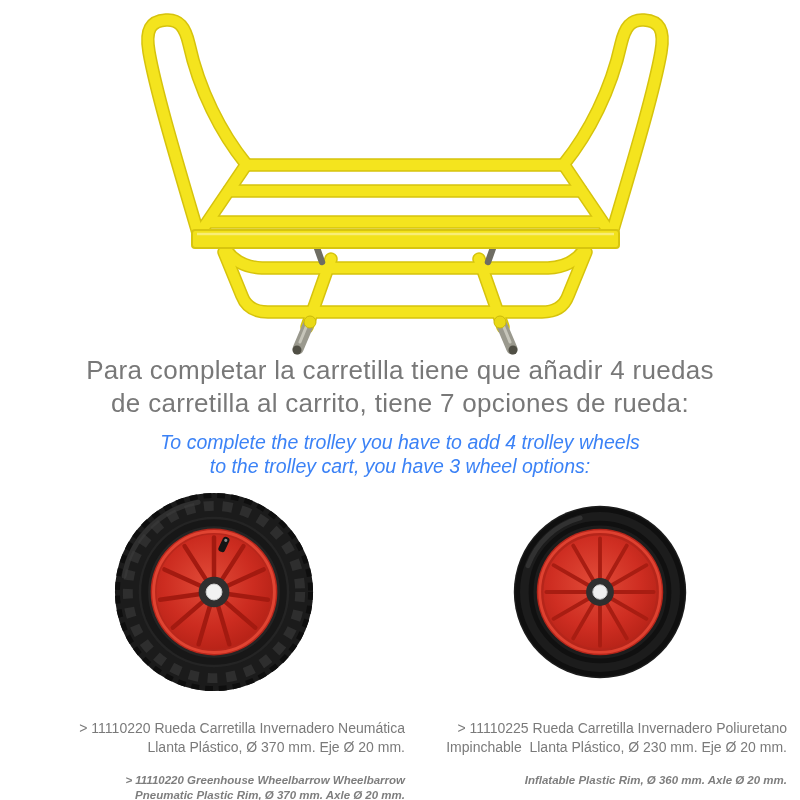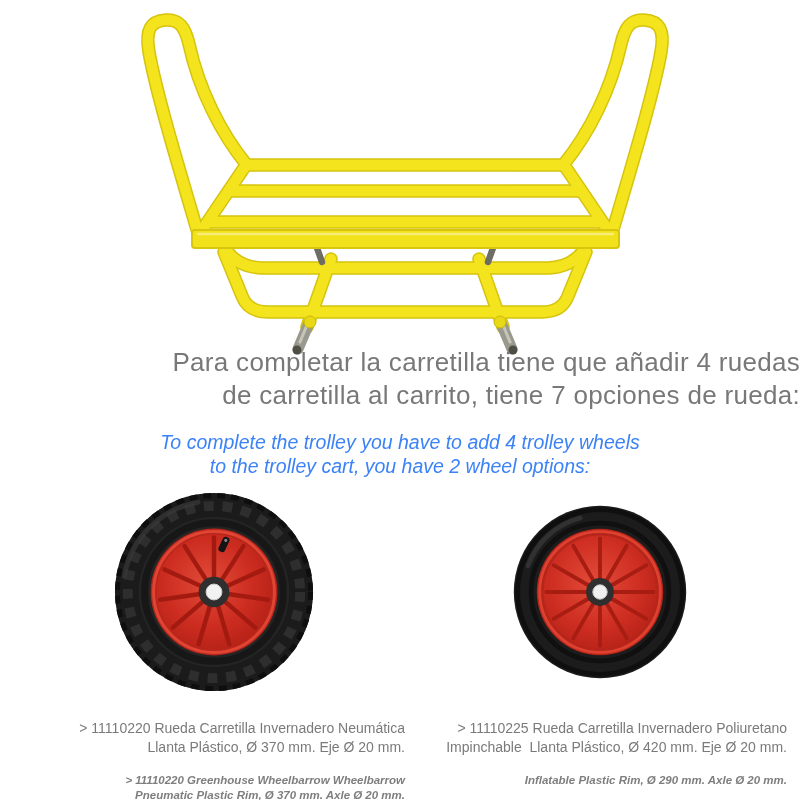--- a/index.html
+++ b/index.html
@@ -2,21 +2,21 @@
 <html><head>
 <meta charset="utf-8">
 <style>
   html,body{margin:0;padding:0;background:#ffffff;}
   .canvas{
     position:relative;width:800px;height:800px;background:#ffffff;
     font-family:"Liberation Sans",sans-serif;overflow:hidden;
   }
   .trolley-svg{position:absolute;left:0;top:0;width:800px;height:360px;}
   .headline{
-    position:absolute;top:346px;left:0;width:800px;text-align:right;
+    position:absolute;top:354px;left:0;width:800px;text-align:center;
     font-size:26px;line-height:33px;color:#787878;letter-spacing:0.3px;font-weight:400;
   }
   .subheadline{
     position:absolute;top:430px;left:0;width:800px;text-align:center;
     font-size:19.5px;line-height:24px;color:#3b82f6;font-style:italic;
   }
   .wheel-left{position:absolute;left:110px;top:488px;width:208px;height:208px;}
   .wheel-right{position:absolute;left:509px;top:501px;width:182px;height:182px;}
   .caption{position:absolute;top:719px;width:385px;text-align:right;color:#7a7a7a;}
   .caption-left{left:20px;}
@@ -78,21 +78,21 @@
     <path d="M 197 234 L 614 234" stroke="#f9f08f" stroke-width="2.5" opacity="0.8" fill="none"></path>
   </svg>
 
   <div class="headline">
     <div>Para completar la carretilla tiene que añadir 4 ruedas</div>
     <div>de carretilla al carrito, tiene 7 opciones de rueda:</div>
   </div>
 
   <div class="subheadline">
     <div>To complete the trolley you have to add 4 trolley wheels</div>
-    <div>to the trolley cart, you have 2 wheel options:</div>
+    <div>to the trolley cart, you have 3 wheel options:</div>
   </div>
 
   <svg class="wheel-left" viewBox="0 0 210 210" aria-hidden="true">
     <defs>
       <radialGradient id="rimL" cx="45%" cy="42%" r="65%">
         <stop offset="0%" stop-color="#e14b38"></stop>
         <stop offset="60%" stop-color="#cc2c20"></stop>
         <stop offset="100%" stop-color="#b22015"></stop>
       </radialGradient>
       <line id="sL" x1="105" y1="91" x2="105" y2="50"></line>
@@ -168,20 +168,20 @@
     </div>
     <div class="cap-en">
       <div class="cap-line">&gt; 11110220 Greenhouse Wheelbarrow Wheelbarrow</div>
       <div class="cap-line">Pneumatic Plastic Rim, Ø 370 mm. Axle Ø 20 mm.</div>
     </div>
   </div>
 
   <div class="caption caption-right">
     <div class="cap-es">
       <div class="cap-line">&gt; 11110225 Rueda Carretilla Invernadero Poliuretano</div>
-      <div class="cap-line">Impinchable  Llanta Plástico, Ø 420 mm. Eje Ø 20 mm.</div>
+      <div class="cap-line">Impinchable  Llanta Plástico, Ø 230 mm. Eje Ø 20 mm.</div>
     </div>
     <div class="cap-en">
-      <div class="cap-line">Inflatable Plastic Rim, Ø 290 mm. Axle Ø 20 mm.</div>
+      <div class="cap-line">Inflatable Plastic Rim, Ø 360 mm. Axle Ø 20 mm.</div>
     </div>
   </div>
 
 </div>
 
 </body></html>

